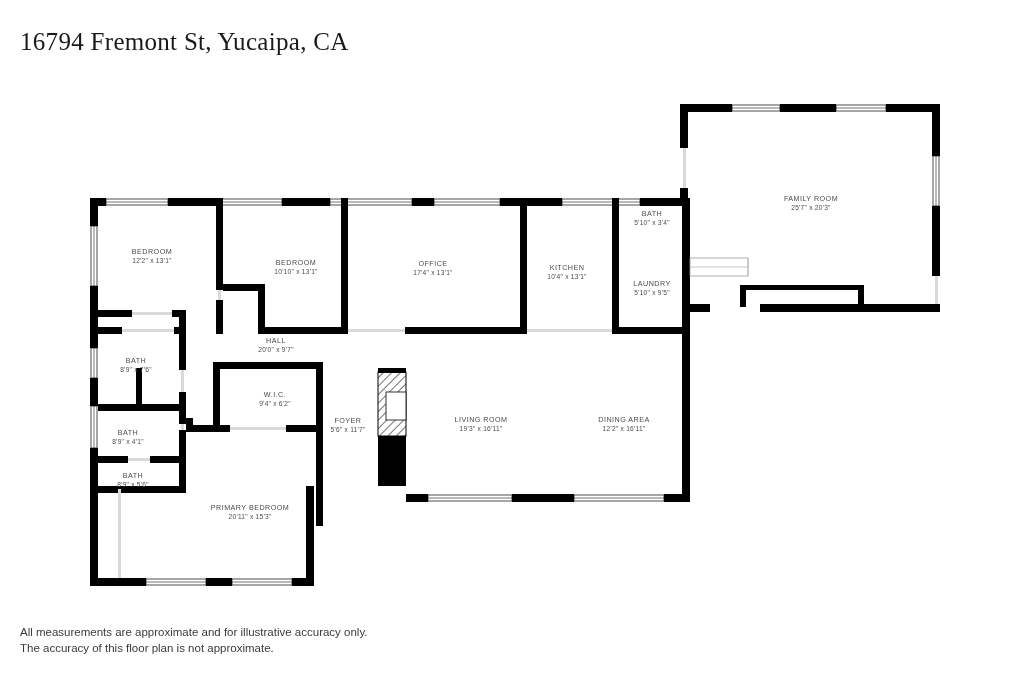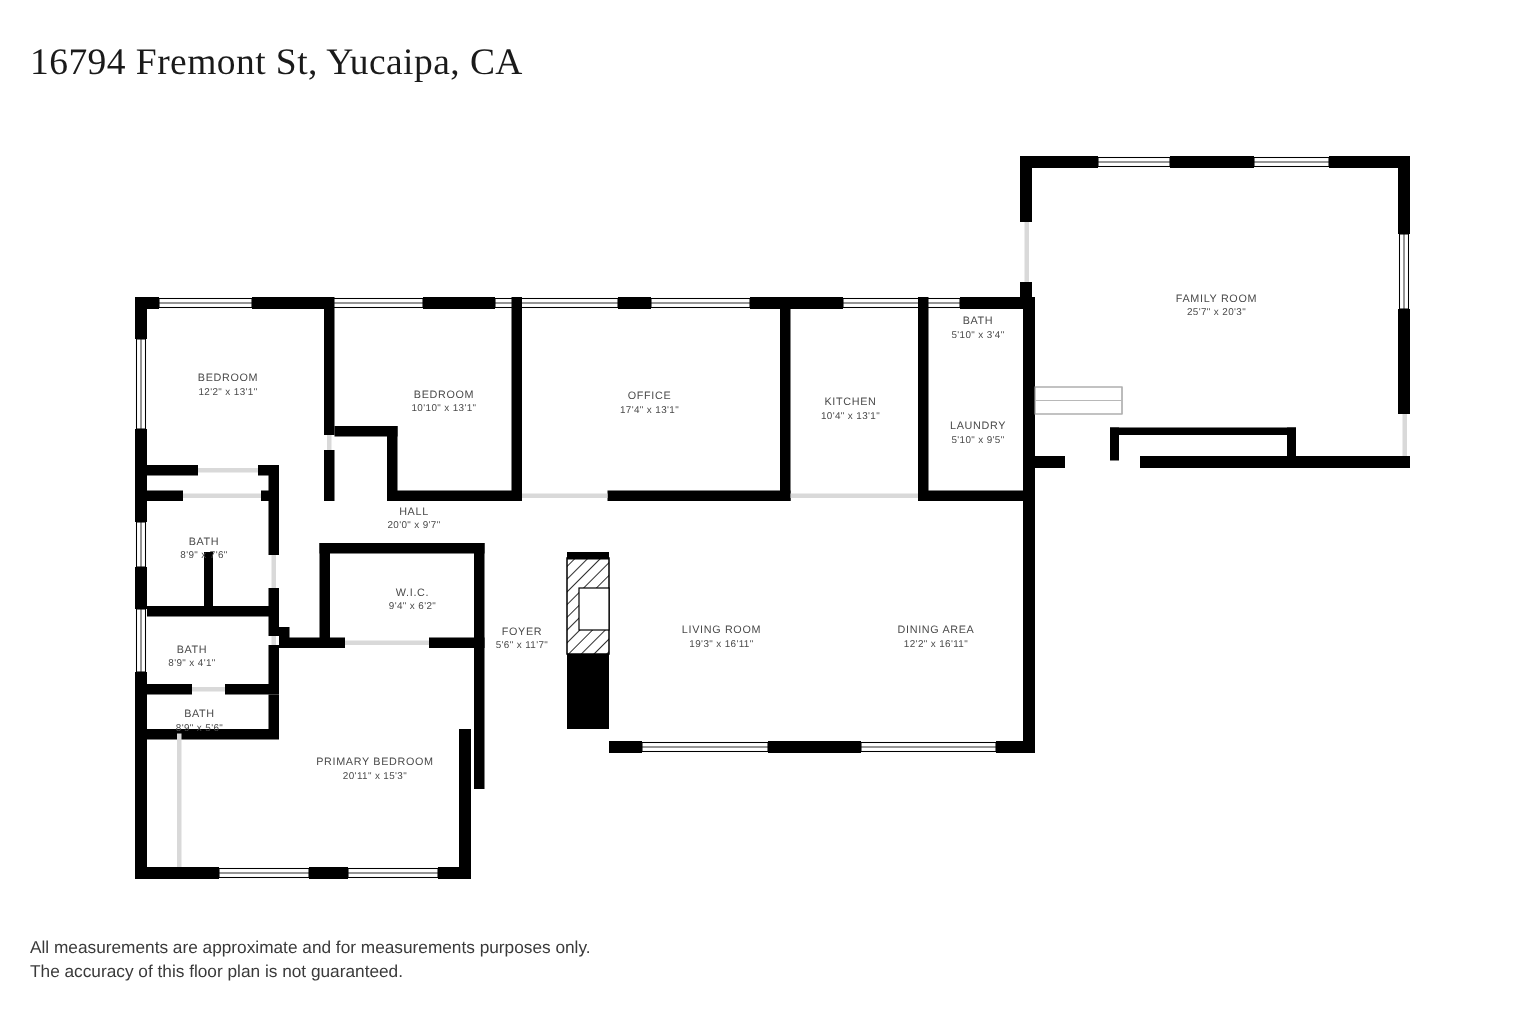--- a/index.html
+++ b/index.html
@@ -307,15 +307,15 @@
       </g>
       <g>
         <text class="rm-name" x="250" y="510">PRIMARY BEDROOM</text>
         <text class="rm-dim" x="250" y="519">20'11" x 15'3"</text>
       </g>
     </g>
 
 </svg>
 
 <div id="footer-note">
-  <div>All measurements are approximate and for measurements purposes only.</div>
-  <div>The accuracy of this floor plan is not guaranteed.</div>
+  <div>All measurements are approximate and for illustrative accuracy only.</div>
+  <div>The accuracy of this floor plan is not approximate.</div>
 </div>
 
 </body></html>

